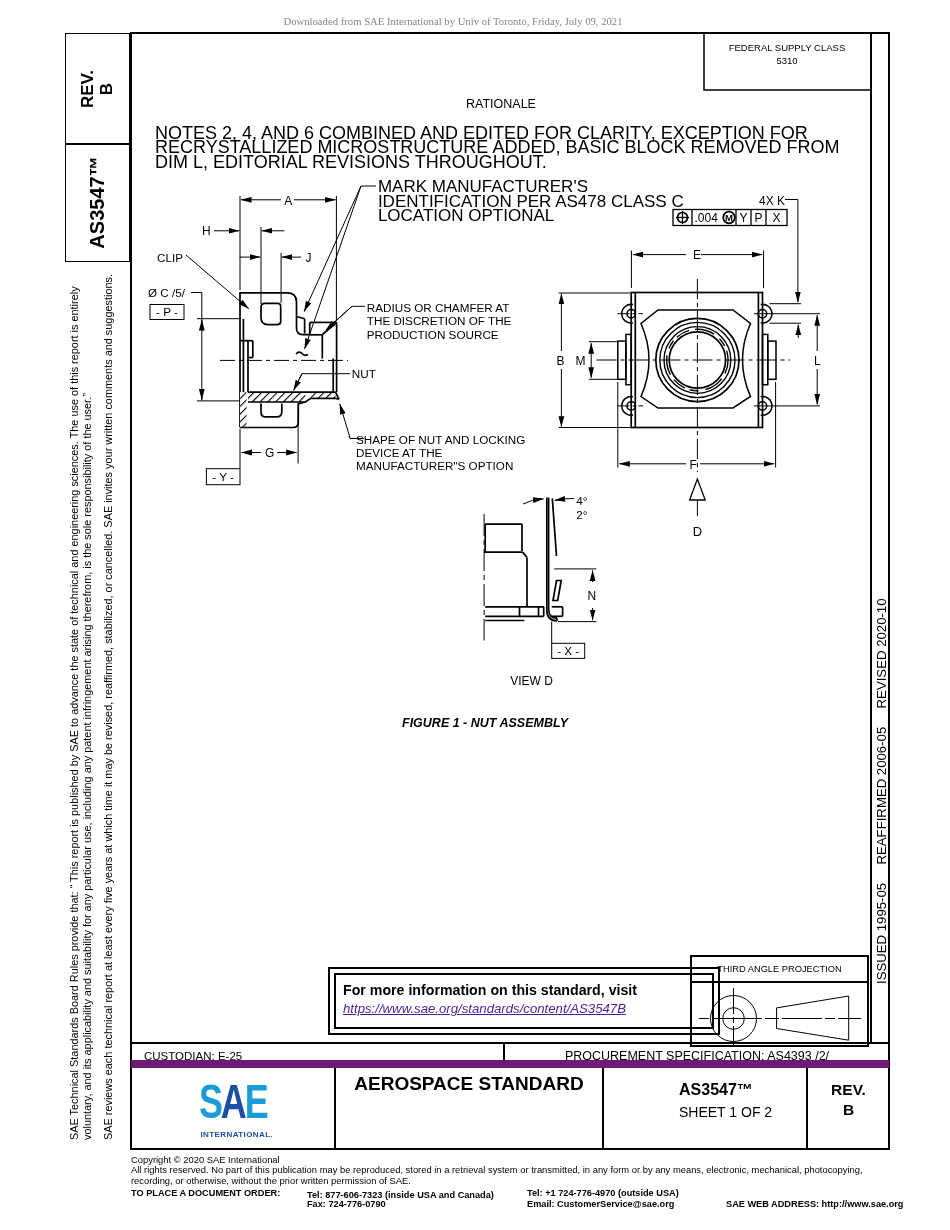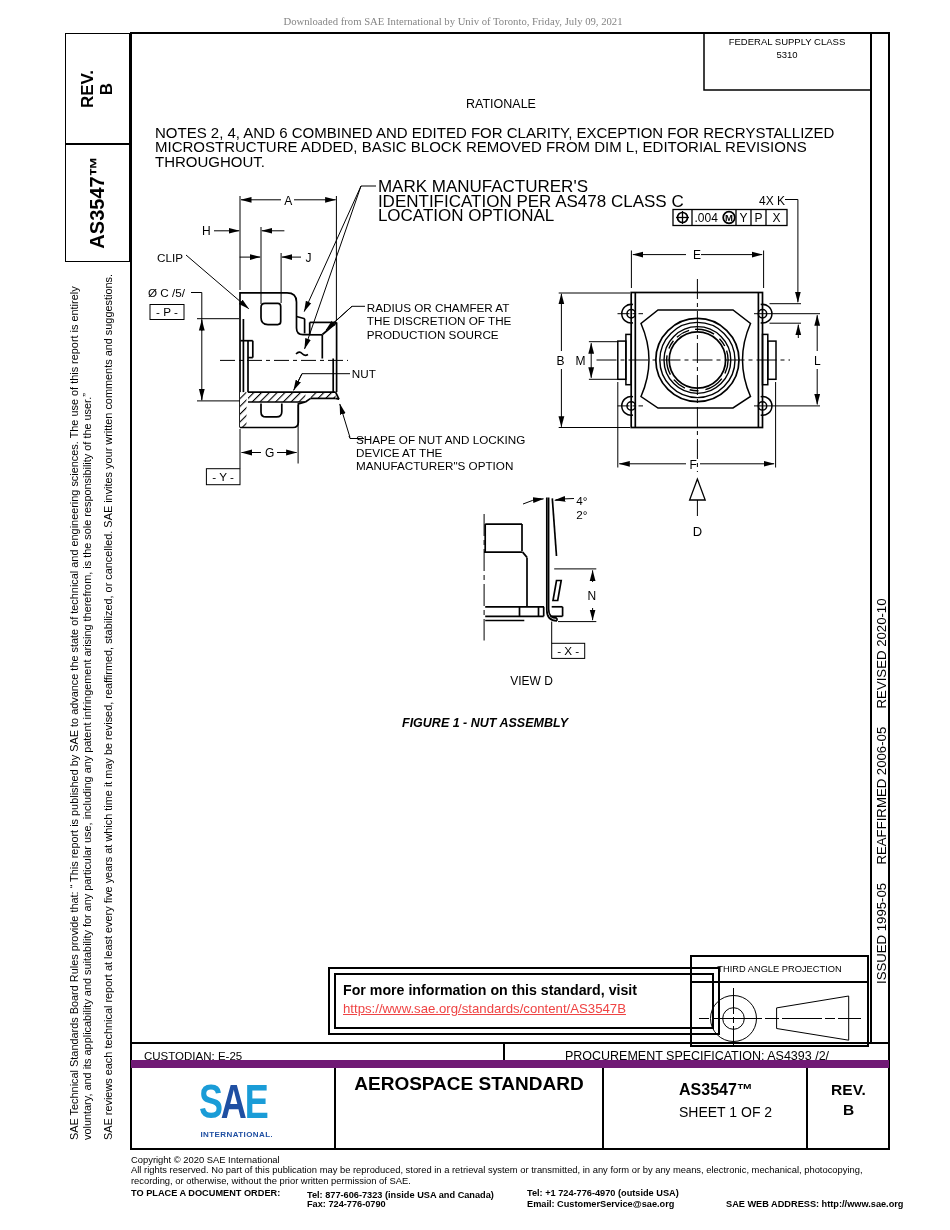--- a/index.html
+++ b/index.html
@@ -36,25 +36,25 @@
 <rect x="131" y="33" width="758" height="1116"></rect>
 
 <line x1="871" y1="33" x2="871" y2="1042"></line>
 </g>
 
 <g fill="none" stroke="#000" stroke-width="1.5">
 <polyline points="704,33 704,90 871,90"></polyline>
 </g>
 </svg>
 
-<div class="abs" style="left:704px;top:36px;width:166px;text-align:center;font-size:9.5px;line-height:12.5px;">FEDERAL SUPPLY CLASS<br>5310</div>
+<div class="abs" style="left:704px;top:42px;width:166px;text-align:center;font-size:9.5px;line-height:12.5px;">FEDERAL SUPPLY CLASS<br>5310</div>
 
 <div class="abs" style="left:131px;top:96.5px;width:740px;text-align:center;font-size:12.5px;">RATIONALE</div>
 
-<div class="abs" style="left:155px;top:125.5px;width:700px;font-size:15px;line-height:14.6px;">NOTES 2, 4, AND 6 COMBINED AND EDITED FOR CLARITY, EXCEPTION FOR RECRYSTALLIZED MICROSTRUCTURE ADDED, BASIC BLOCK REMOVED FROM DIM L, EDITORIAL REVISIONS THROUGHOUT.</div>
+<div class="abs" style="left:155px;top:125.5px;width:700px;font-size:18px;line-height:14.6px;">NOTES 2, 4, AND 6 COMBINED AND EDITED FOR CLARITY, EXCEPTION FOR RECRYSTALLIZED MICROSTRUCTURE ADDED, BASIC BLOCK REMOVED FROM DIM L, EDITORIAL REVISIONS THROUGHOUT.</div>
 
 <svg class="abs" style="left:0;top:0;" width="950" height="1230" viewBox="0 0 950 1230">
 <defs>
 <marker id="ar" markerWidth="12" markerHeight="8" refX="10.5" refY="4" orient="auto" markerUnits="userSpaceOnUse">
         <path d="M0,1.1 L11,4 L0,6.9 Z" fill="#000"></path>
       </marker>
 <pattern id="h45" width="5.5" height="5.5" patternTransform="rotate(45)" patternUnits="userSpaceOnUse">
         <rect width="5.5" height="5.5" fill="#fff"></rect>
         <line x1="0" y1="0" x2="0" y2="5.5" stroke="#000" stroke-width="2.2"></line>
       </pattern>
@@ -309,21 +309,21 @@
 
 <div class="abs" style="left:377.9px;top:180.1px;font-size:17px;line-height:14.4px;">MARK MANUFACTURER'S<br>IDENTIFICATION PER AS478 CLASS C<br>LOCATION OPTIONAL</div>
 
 <div class="abs" style="left:366.8px;top:300.5px;font-size:11.7px;line-height:13.6px;">RADIUS OR CHAMFER AT<br>THE DISCRETION OF THE<br>PRODUCTION SOURCE</div>
 
 <div class="abs" style="left:356px;top:432.8px;font-size:11.7px;line-height:13.3px;">SHAPE OF NUT AND LOCKING<br>DEVICE AT THE<br>MANUFACTURER"S OPTION</div>
 
 <div class="abs" style="left:328px;top:967px;width:392px;height:68px;border:2px solid #000;box-sizing:border-box;padding:4px;">
 <div style="width:100%;height:100%;border:2px solid #000;box-sizing:border-box;padding:7px 0 0 7px;">
 <div style="font-size:14.2px;font-weight:bold;">For more information on this standard, visit</div>
-<div style="font-size:13.2px;color:#ef4444;text-decoration:underline;margin-top:3px;">https://www.sae.org/standards/content/AS3547B</div>
+<div style="font-size:13.2px;color:#4c1d95;text-decoration:underline;margin-top:3px;font-style:italic;">https://www.sae.org/standards/content/AS3547B</div>
 </div>
 </div>
 
 <div class="abs" style="left:690px;top:955px;width:179px;height:92px;border:2px solid #000;box-sizing:border-box;"></div>
 <div class="abs" style="left:690px;top:955px;width:179px;height:28px;border-bottom:2px solid #000;box-sizing:border-box;text-align:center;font-size:9.3px;padding-top:9px;">THIRD ANGLE PROJECTION</div>
 <svg class="abs" style="left:690px;top:983px;" width="179" height="64" viewBox="0 0 179 64">
 <g fill="none" stroke="#000" stroke-width="1">
 <circle cx="43.5" cy="35.5" r="23"></circle>
 <circle cx="43.5" cy="35.5" r="10.8"></circle>
 <line x1="43.5" y1="5" x2="43.5" y2="64" stroke-dasharray="26 3 6 3"></line>

